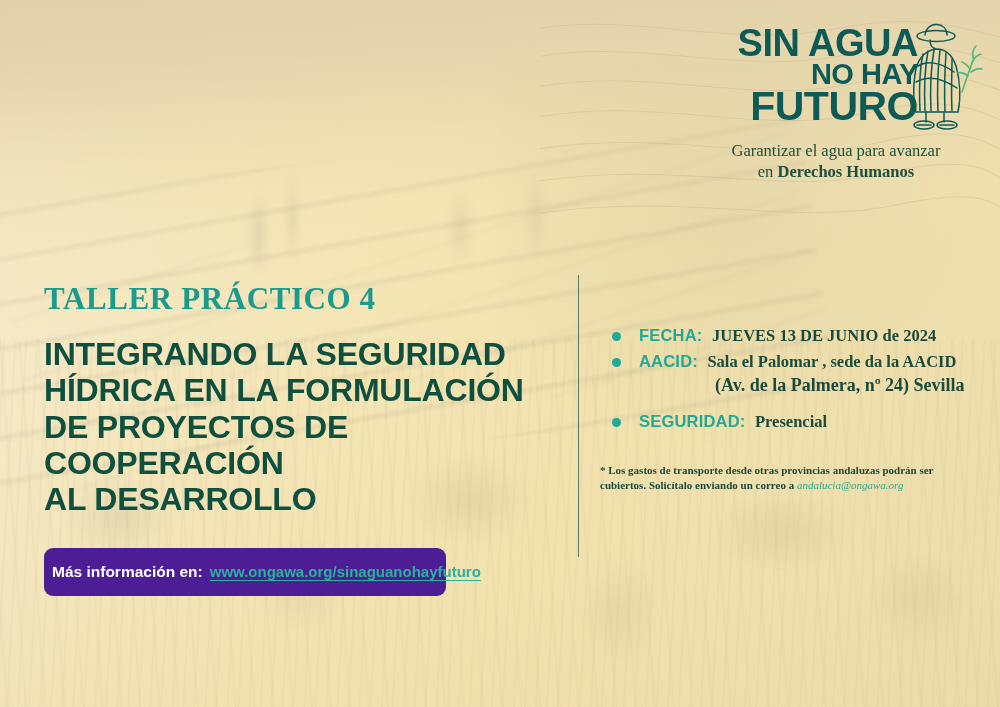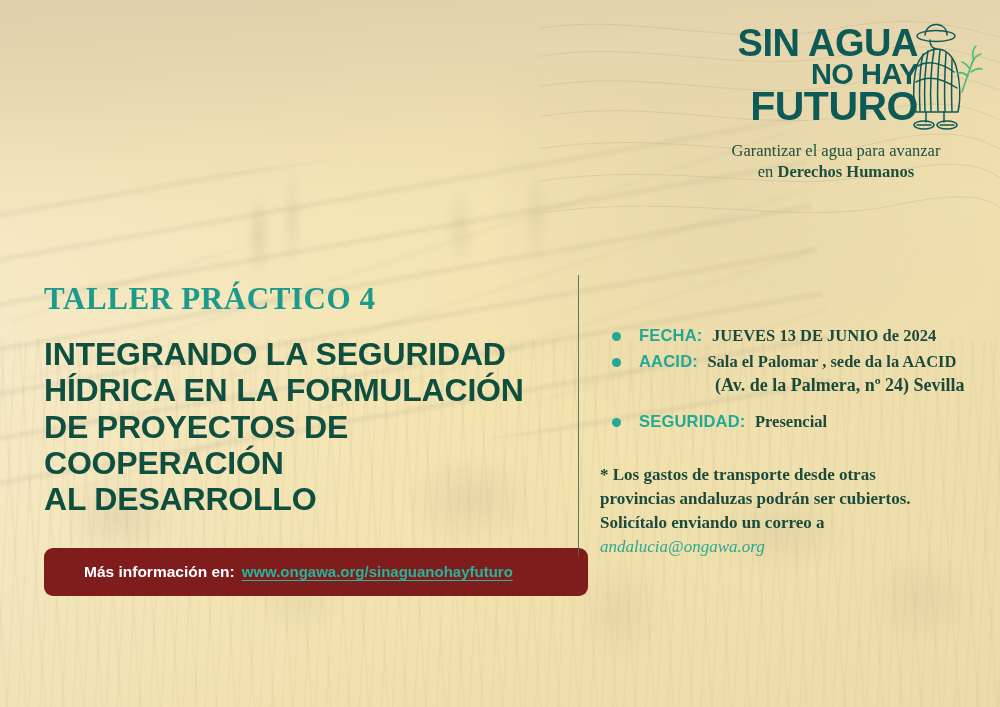--- a/index.html
+++ b/index.html
@@ -252,27 +252,27 @@
     font-weight: bold;
     font-size: 32px;
     letter-spacing: -0.2px;
     line-height: 1.135;
     color: #0f4f3f;
     margin: 0;
   }
 
   .info-bar {
     margin-top: 30px;
-    width: 544px;
+    width: 402px;
     height: 48px;
     border-radius: 9px;
-    background: #7f1d1d;
+    background: #4c1d95;
     display: flex;
     align-items: center;
-    padding-left: 40px;
+    padding-left: 8px;
     box-sizing: border-box;
   }
   .info-bar-label {
     font-family: "Liberation Sans", sans-serif;
     font-weight: bold;
     font-size: 15.5px;
     color: #ffffff;
     white-space: nowrap;
   }
   .info-bar-link {
@@ -350,21 +350,21 @@
     margin-left: 76px;
     margin-top: 1px;
   }
   .detail-item.spaced { margin-top: 14px; }
 
   .footnote {
     margin-top: 30px;
     width: 352px;
     font-family: "Liberation Serif", serif;
     font-weight: bold;
-    font-size: 17px;
+    font-size: 11px;
     line-height: 1.42;
     color: #1b4a3c;
   }
   .footnote-email {
     font-family: "Liberation Serif", serif;
     font-style: italic;
     font-weight: normal;
     color: #2aa894;
   }
 </style>

